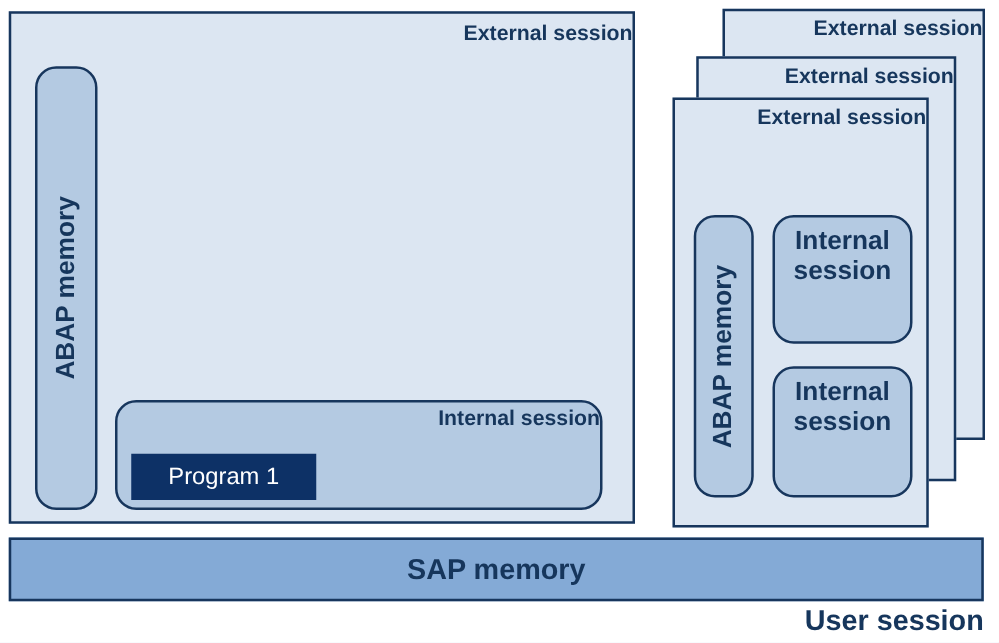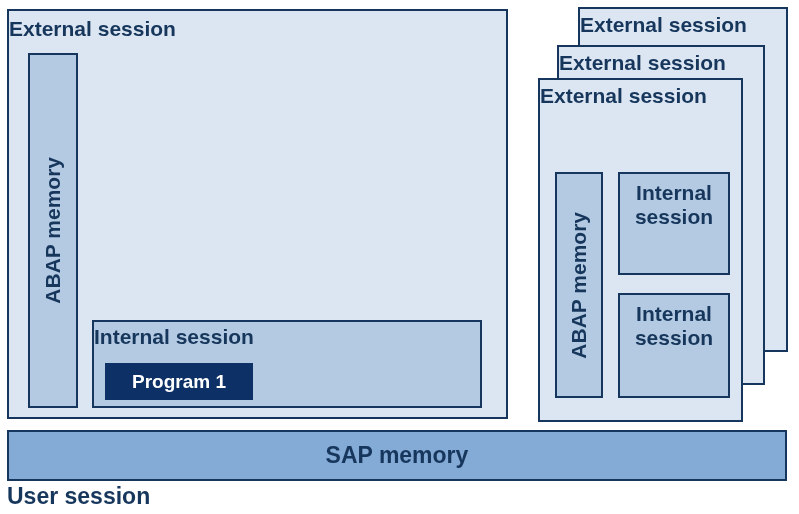--- a/index.html
+++ b/index.html
@@ -14,41 +14,41 @@
   }
   *{box-sizing:border-box;margin:0;padding:0;}
   html,body{background:var(--background);}
   body{font-family:"Liberation Sans",sans-serif;}
   .canvas{
     position:relative;width:799px;height:514px;
     background:var(--background);overflow:hidden;
   }
   .box{position:absolute;border:2px solid var(--border-navy);}
   .outer{background:var(--outer-fill);}
-  .inner{background:var(--inner-fill);}
+  .inner{background:var(--inner-fill);border-radius:17px;}
   .title{
-    text-align:left;font-weight:bold;font-size:21px;
+    text-align:right;font-weight:bold;font-size:17px;
     color:var(--text-navy);letter-spacing:0px;
   }
   
   .left-external{left:7px;top:9px;width:501px;height:410px;z-index:1;}
   .left-external > .title{padding-top:6px;}
   .abap-left{left:19px;top:42px;width:50px;height:355px;
     display:flex;align-items:center;justify-content:center;}
   .vtext{
     writing-mode:vertical-rl;transform:rotate(180deg);
     font-weight:bold;font-size:21px;color:var(--text-navy);white-space:nowrap;
   }
   .internal-left{left:83px;top:309px;width:390px;height:88px;}
   .internal-left > .title{padding-top:3px;}
   .program{
     position:absolute;left:11px;top:41px;width:148px;height:37px;
     background:var(--program-fill);color:var(--program-text);
     display:flex;align-items:center;justify-content:center;
-    font-weight:bold;font-size:19px;
+    font-weight:normal;font-size:19px;
   }
   
   .r1{left:578px;top:7px;width:210px;height:345px;z-index:2;}
   .r1 > .title{padding-top:4px;}
   .r2{left:557px;top:45px;width:208px;height:340px;z-index:3;}
   .r2 > .title{padding-top:4px;}
   .r3{left:538px;top:78px;width:205px;height:344px;z-index:4;}
   .r3 > .title{padding-top:4px;}
   .abap-right{left:15px;top:92px;width:48px;height:226px;
     display:flex;align-items:center;justify-content:center;}
@@ -61,21 +61,21 @@
   
   .sap-bar{
     position:absolute;left:7px;top:430px;width:780px;height:51px;z-index:5;
     background:var(--sap-bar-fill);border:2px solid var(--border-navy);
     display:flex;align-items:center;justify-content:center;
     font-weight:bold;font-size:23px;color:var(--text-navy);
   }
   
   .user-label{
     position:absolute;left:7px;top:483px;width:780px;
-    text-align:left;font-weight:bold;font-size:23px;color:var(--text-navy);
+    text-align:right;font-weight:bold;font-size:23px;color:var(--text-navy);
   }
 </style>
 </head>
 <body>
 
 <div class="canvas">
 
   <div class="box outer left-external">
     <div class="title">External session</div>
 

